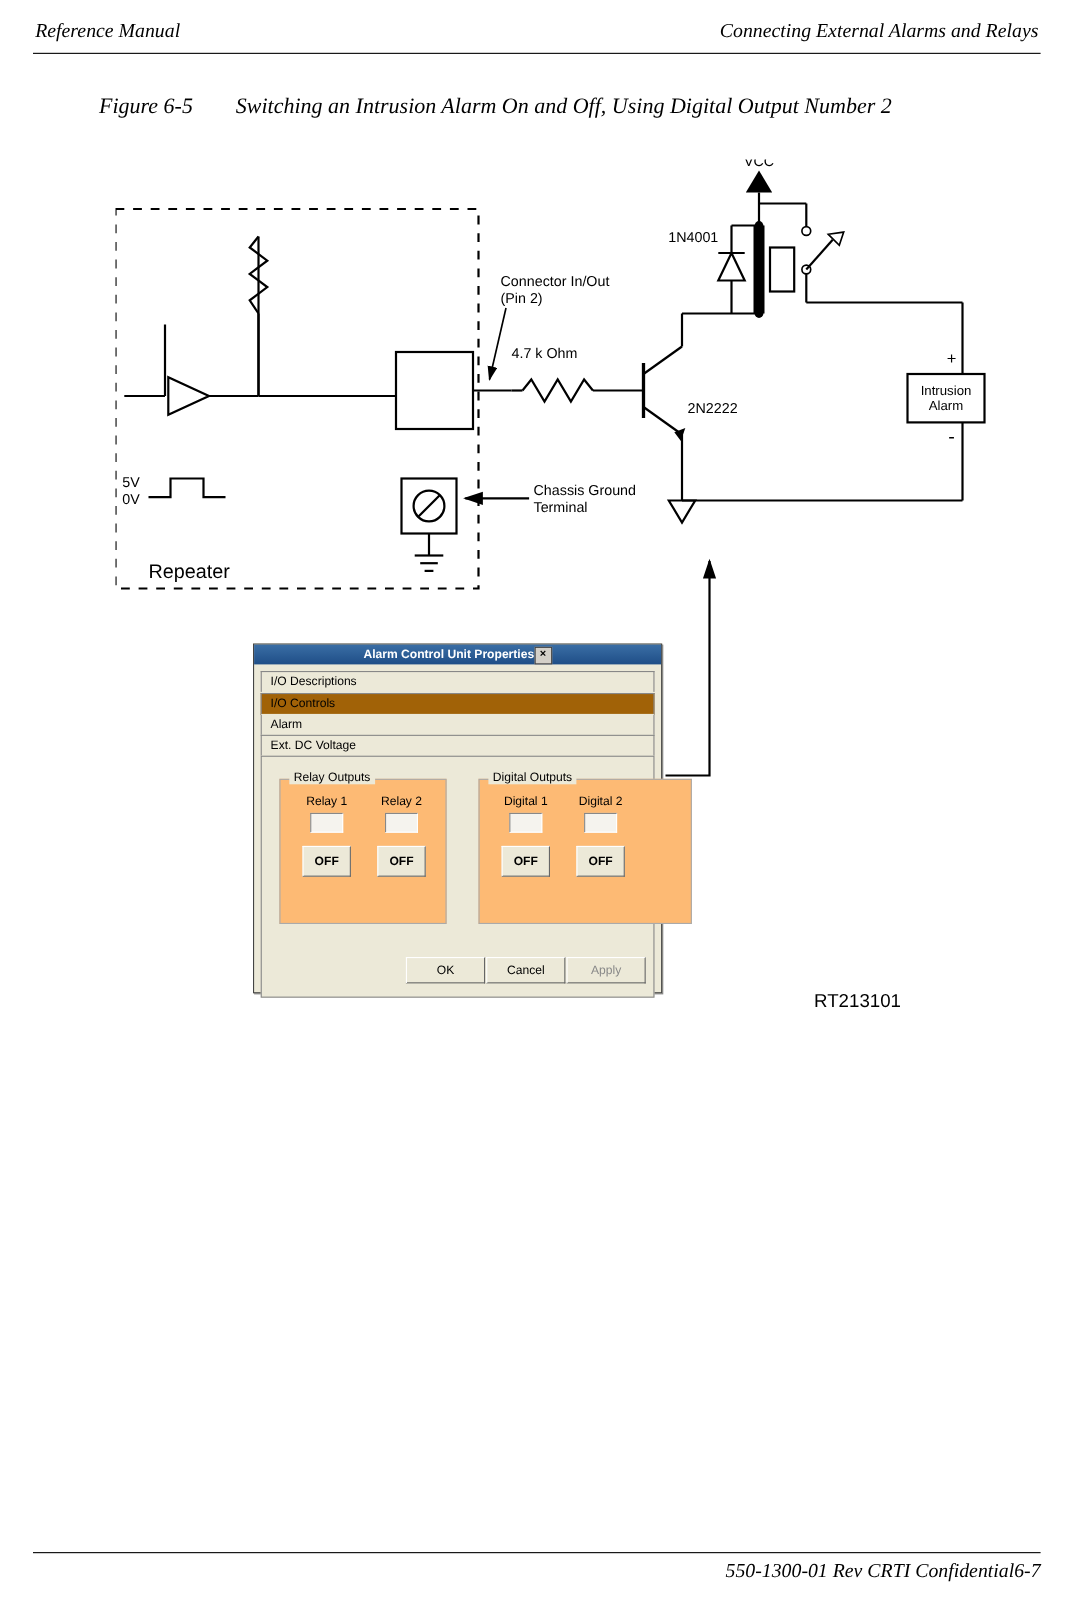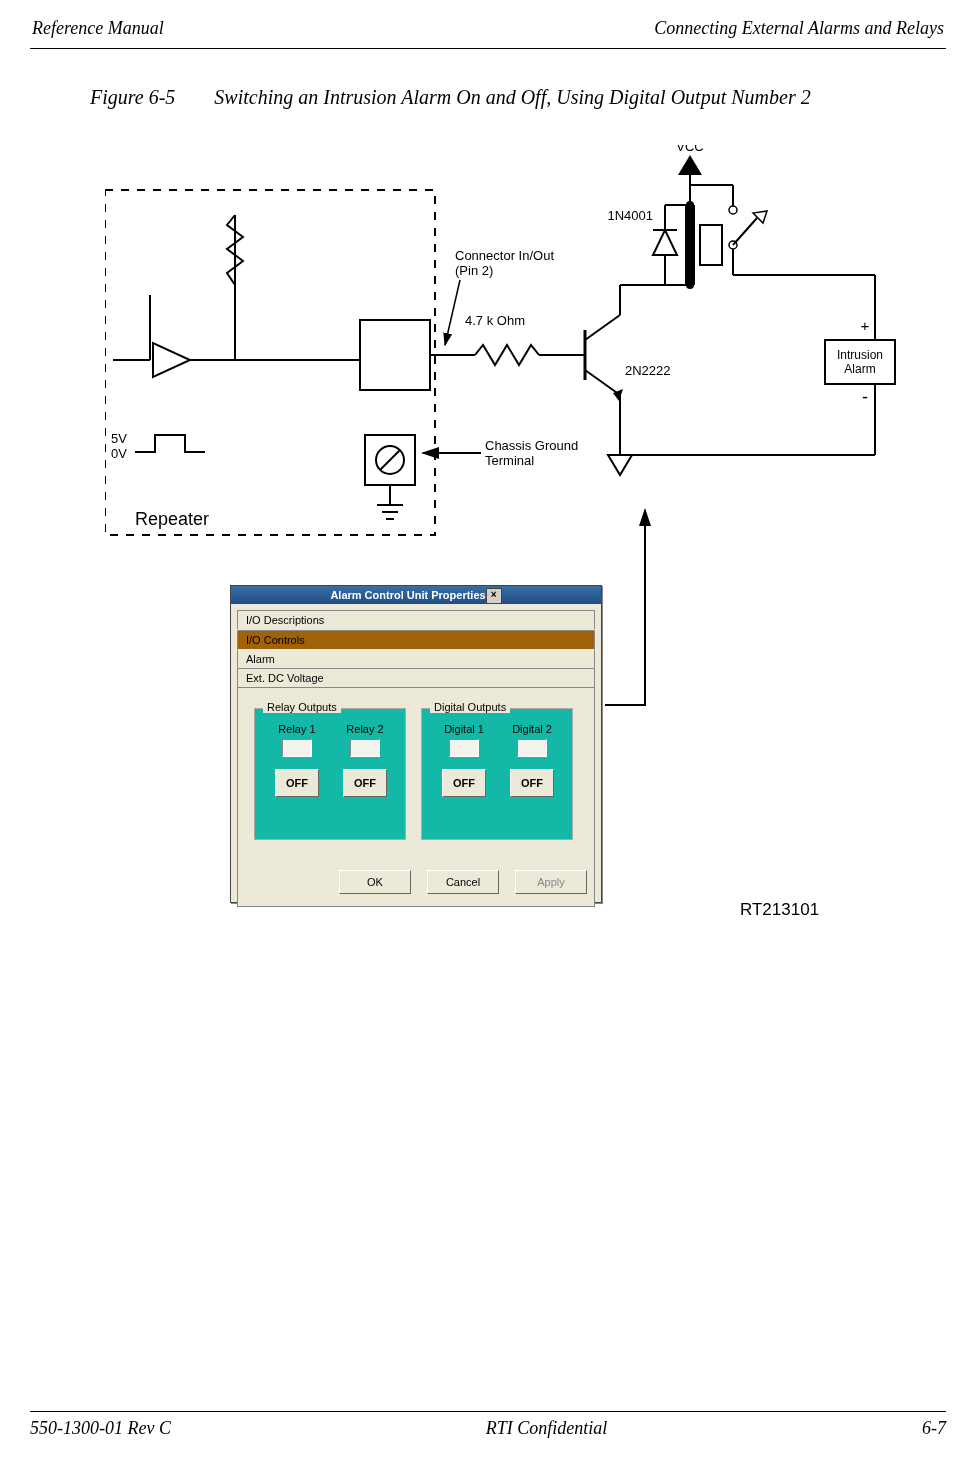--- a/index.html
+++ b/index.html
@@ -110,21 +110,21 @@
   .tabbody {
     margin: 0 6px 0 6px;
     border: 1px solid #888;
     height: 218px;
     background: #ece9d8;
     position: relative;
   }
   .group {
     position: absolute;
     border: 1px solid #aaa;
-    background: #14b8a6;
+    background: #fdba74;
   }
   .group-legend {
     position: absolute;
     top: -8px;
     left: 8px;
     background: #ece9d8;
     padding: 0 4px;
     font-size: 11px;
   }
   .col {
@@ -154,21 +154,21 @@
     background: #ece9d8;
     font-weight: bold;
     line-height: 26px;
     font-size: 11px;
   }
   .dlg-buttons {
     position: absolute;
     bottom: 8px;
     right: 14px;
     display: flex;
-    gap: 16px;
+    gap: 1px;
     align-items: flex-end;
   }
   .dlg-btn {
     width: 70px;
     height: 22px;
     border-top: 1px solid #fff;
     border-left: 1px solid #fff;
     border-bottom: 1px solid #666;
     border-right: 1px solid #666;
     background: #ece9d8;
@@ -189,21 +189,21 @@
   .ftr {
     position: absolute;
     bottom: 26px;
     left: 30px;
     right: 30px;
     border-top: 1px solid #000;
     font-style: italic;
     font-size: 18px;
     padding-top: 6px;
     display: flex;
-    justify-content: space-between;
+    justify-content: flex-end;
   }
 </style>
 </head>
 <body>
 
 <div class="page">
 
   <div class="hdr">
     <span class="hdr-left">Reference Manual</span>
     <span class="hdr-right">Connecting External Alarms and Relays</span>
@@ -334,21 +334,21 @@
           <div class="indicator"></div>
           <div class="offbtn">OFF</div>
         </div>
         <div class="col" style="left:80px; top:14px;">
           <div class="col-label">Relay 2</div>
           <div class="indicator"></div>
           <div class="offbtn">OFF</div>
         </div>
       </div>
 
-      <div class="group" style="left:183px; top:20px; width:150px; height:130px;">
+      <div class="group" style="left:197px; top:20px; width:150px; height:130px;padding-left:42px;">
         <div class="group-legend">Digital Outputs</div>
         <div class="col" style="left:12px; top:14px;">
           <div class="col-label">Digital 1</div>
           <div class="indicator"></div>
           <div class="offbtn">OFF</div>
         </div>
         <div class="col" style="left:80px; top:14px;">
           <div class="col-label">Digital 2</div>
           <div class="indicator"></div>
           <div class="offbtn">OFF</div>

